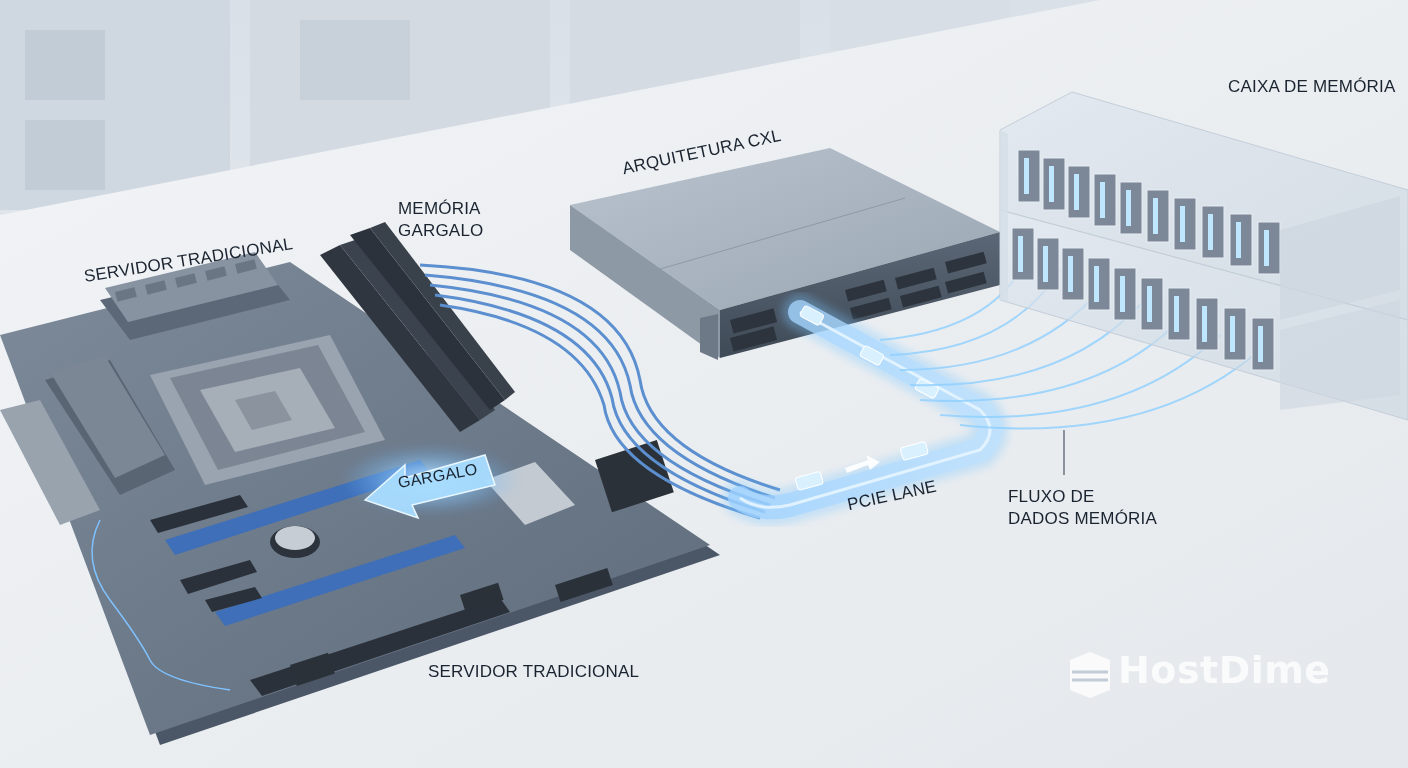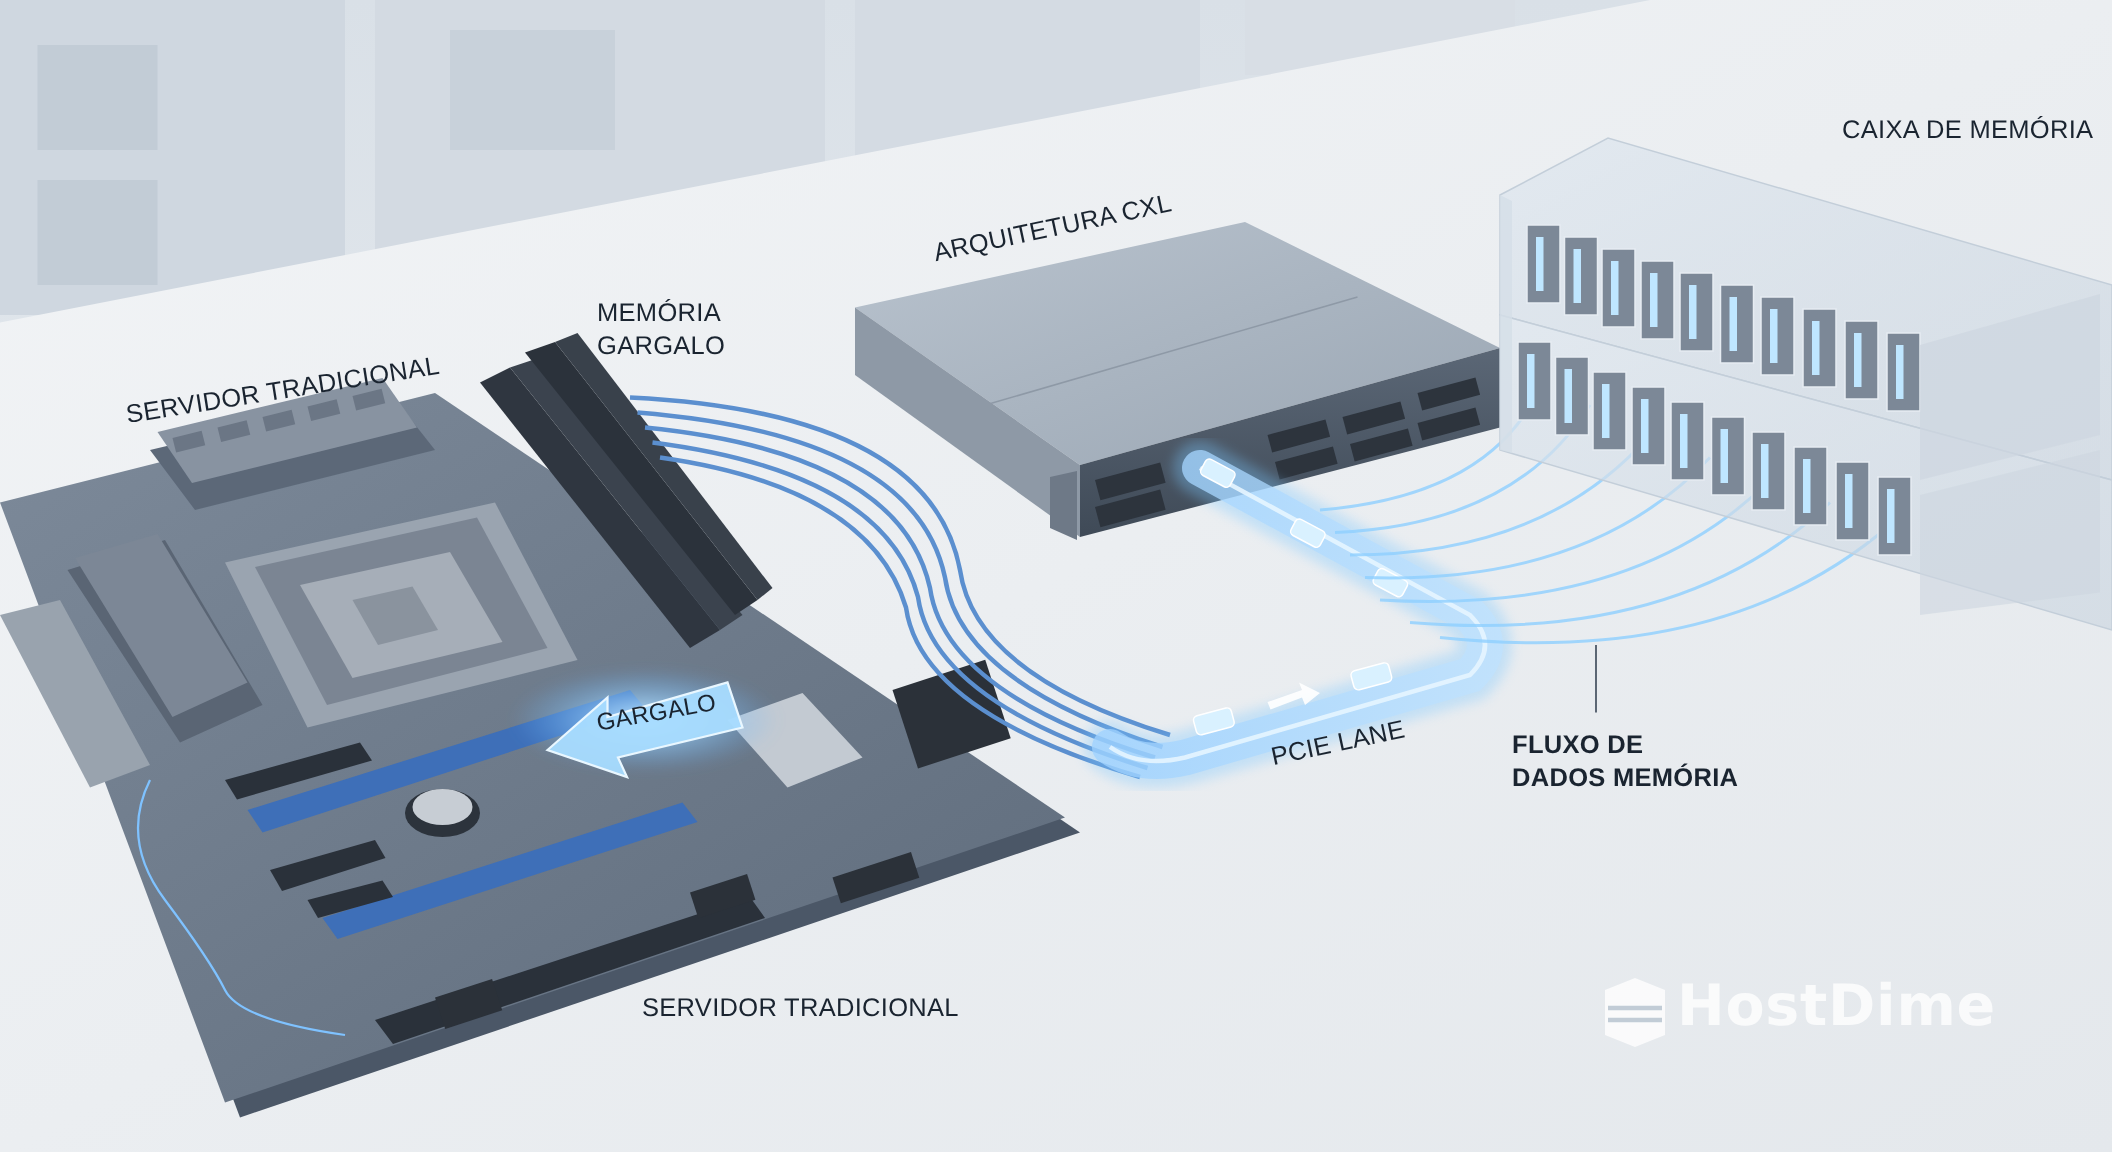--- a/index.html
+++ b/index.html
@@ -259,21 +259,21 @@
   <div>MEMÓRIA</div>
   <div>GARGALO</div>
 </div>
 
 <div class="label" style="left:86px;top:266px;transform:rotate(-9deg);transform-origin:left bottom;">SERVIDOR TRADICIONAL</div>
 
 <div class="label" style="left:400px;top:472px;font-size:16px;transform:rotate(-10deg);transform-origin:left bottom;">GARGALO</div>
 
 <div class="label" style="left:850px;top:494px;transform:rotate(-12deg);transform-origin:left bottom;">PCIE LANE</div>
 
-<div class="label center" style="left:1008px;top:486px;font-weight:bold;">
+<div class="label center" style="left:1008px;top:486px;">
   <div>FLUXO DE</div>
   <div>DADOS MEMÓRIA</div>
 </div>
 
 <div class="label" style="left:428px;top:661px;">SERVIDOR TRADICIONAL</div>
 
 <div class="watermark" style="left:1118px;">
   <span class="wm-text">HostDime</span>
 </div>
 

